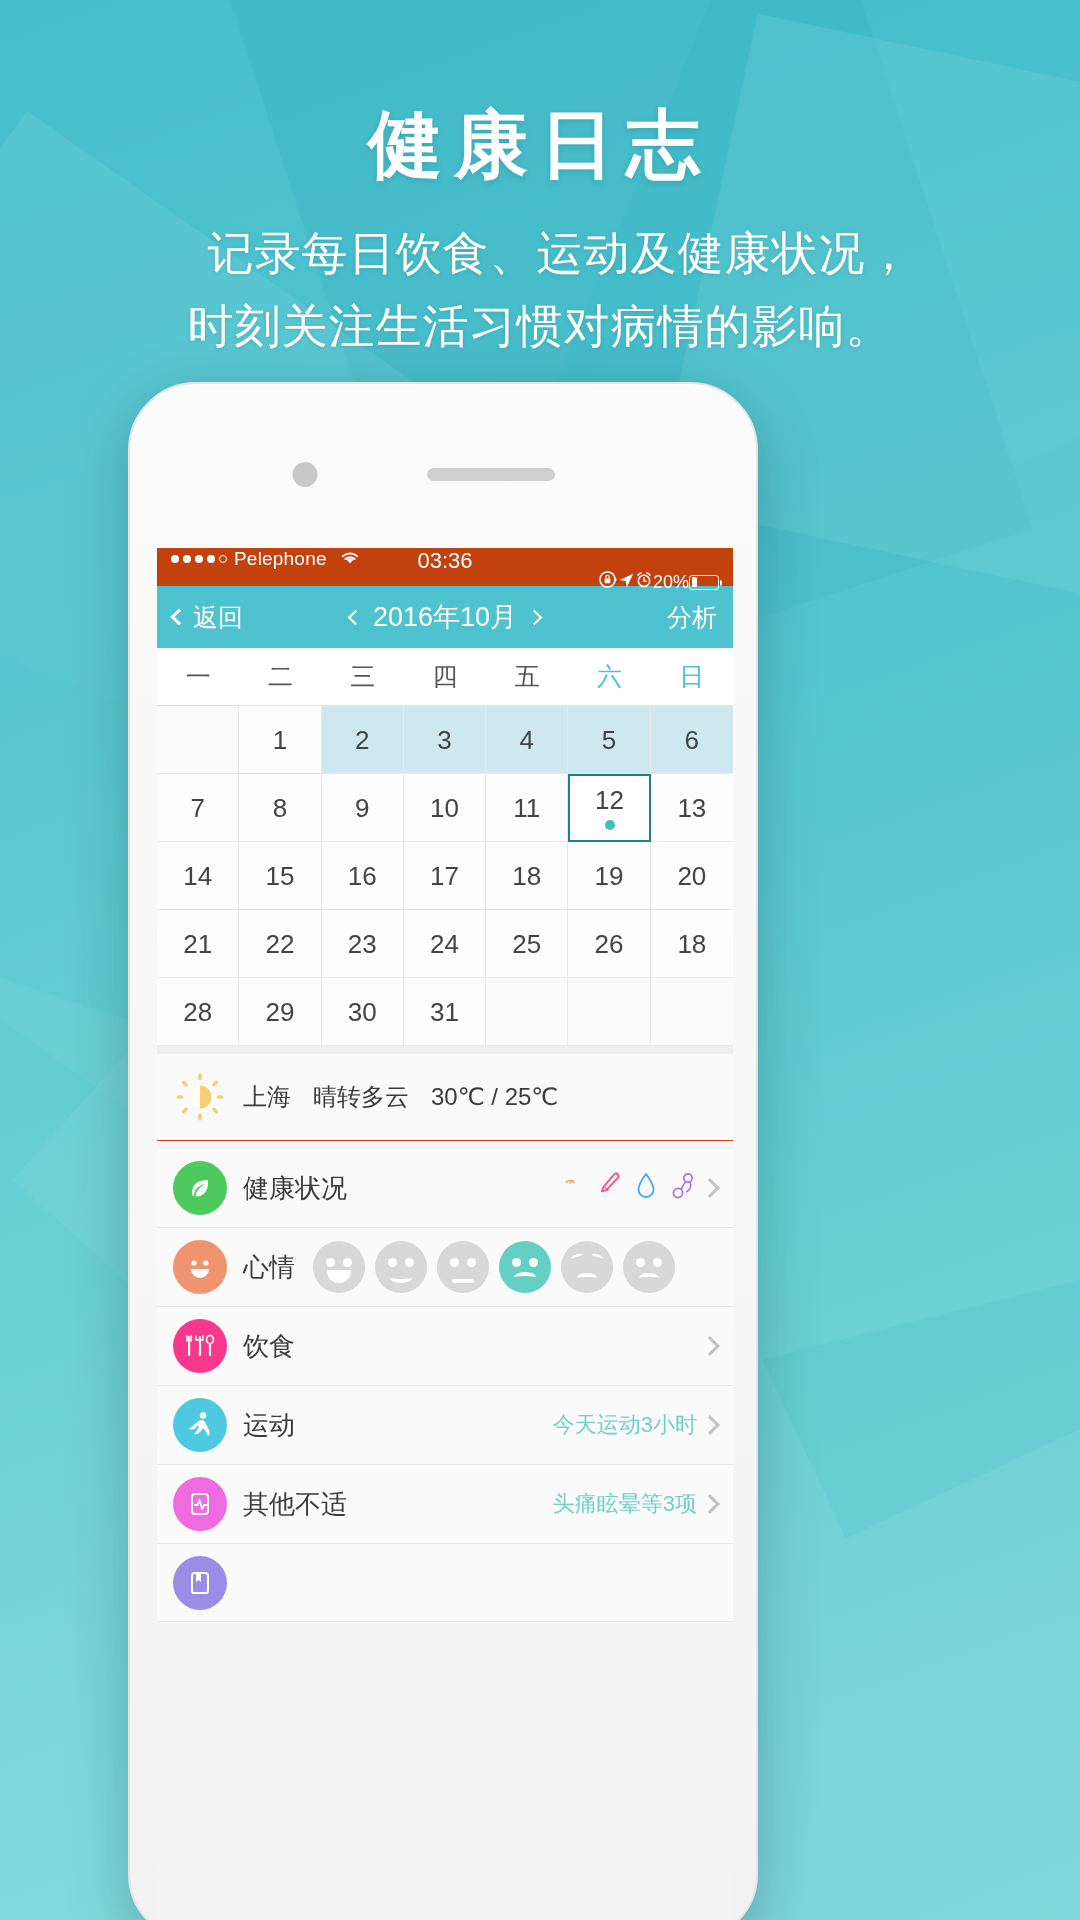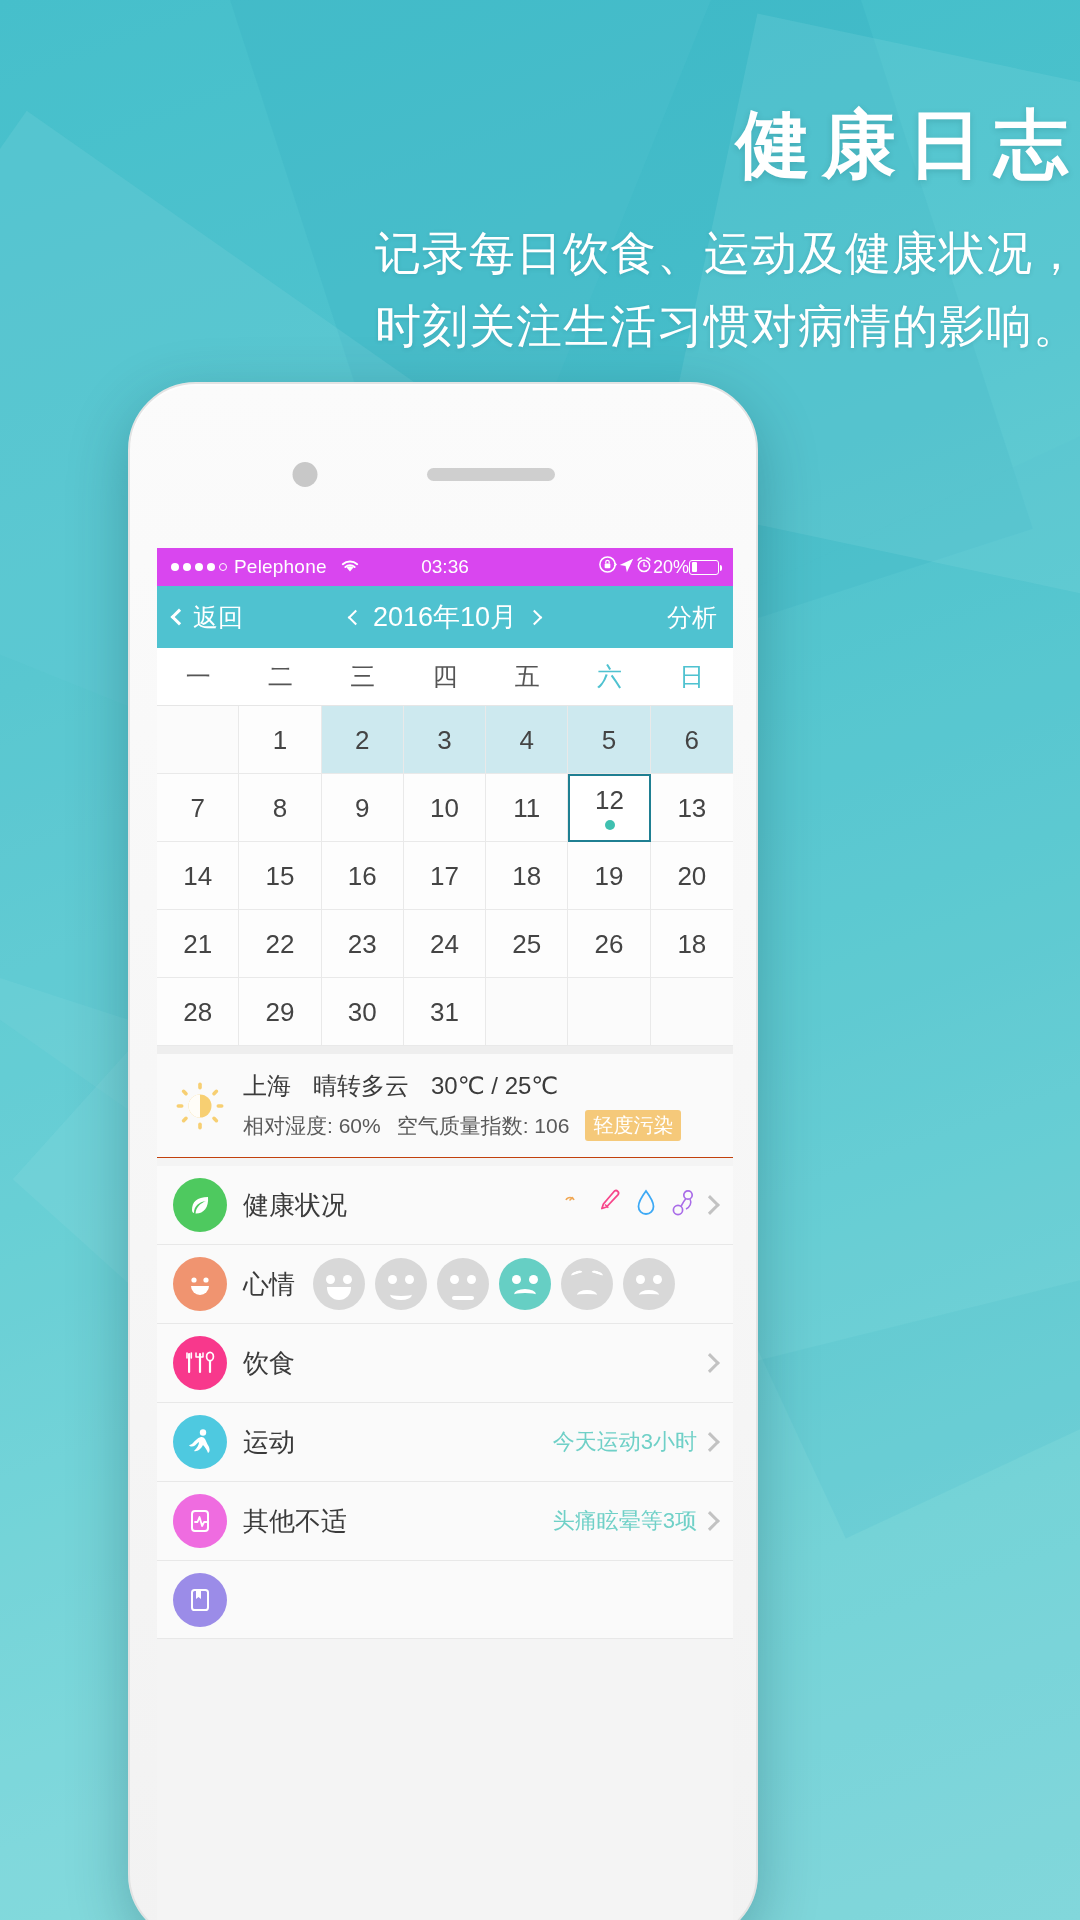--- a/index.html
+++ b/index.html
@@ -21,21 +21,21 @@
   .f1 { top:-200px; left:-180px; width:760px; height:900px; background:#63ccd6; transform: rotate(22deg); }
   .f2 { top:-120px; left:330px; width:600px; height:760px; background:#2fa9bb; transform: rotate(-18deg); opacity:.18;}
   .f3 { top:260px; left:-260px; width:760px; height:760px; background:#7ad5dd; transform: rotate(35deg); opacity:.25;}
   .f4 { top:520px; left:620px; width:760px; height:900px; background:#4fc0cc; transform: rotate(-25deg); opacity:.22;}
   .f5 { top:1050px; left:-300px; width:900px; height:900px; background:#86dade; transform: rotate(18deg); opacity:.22;}
   .f6 { top:1320px; left:520px; width:900px; height:800px; background:#46bcc8; transform: rotate(-14deg); opacity:.18;}
   .f7 { top:900px; left:120px; width:520px; height:520px; background:#9ce3e4; transform: rotate(42deg); opacity:.16;}
   .f8 { top:60px; left:700px; width:500px; height:500px; background:#8fdee1; transform: rotate(12deg); opacity:.18;}
 
   
-  #headline { position:absolute; top:0; left:0; width:1080px; text-align:right; color:#fff; }
+  #headline { position:absolute; top:0; left:0; width:1080px; text-align:center; color:#fff; }
   #title {
     font-size: 74px; font-weight: 700; letter-spacing: 12px;
     margin-top: 108px; line-height: 1;
     text-shadow: 0 2px 6px rgba(0,70,80,.18);
   }
   .sub {
     font-size: 46px; font-weight: 400; line-height: 1.28;
     letter-spacing: 1px; margin-top: 14px;
     text-shadow: 0 1px 4px rgba(0,70,80,.15);
   }
@@ -57,31 +57,31 @@
     position:absolute; top:78px; left:50%; transform: translateX(-50%) translateX(-138px);
     width:25px; height:25px; border-radius:50%; background:#c8c8c8;
   }
   #screen {
     position:absolute; left:27px; top:164px; width:576px; height:1396px;
     background:#f4f4f4; overflow:hidden;
   }
 
   
   #statusbar {
-    height:38px; background:#d946ef; display:flex; align-items:center;
-    padding:0 14px; color:#fff; font-size:19px; position:relative;
+    height:38px; background:#c2410c; display:flex; 
+    padding:0 14px; color:#fff; font-size:19px; position:relative;flex-direction:column;
   }
   .sb-left { display:flex; align-items:center; gap:7px; }
   .dots { display:flex; align-items:center; gap:4px; }
   .dot { width:8px; height:8px; border-radius:50%; background:#fff; }
   .dot.hollow { background:transparent; border:1.5px solid #fff; width:8px; height:8px; }
   .carrier { font-size:19px; letter-spacing:.2px; }
   .wifi { margin-left:5px; display:inline-block; }
   .sb-time {
-    position:absolute; left:0; right:0; text-align:center; font-size:19px; pointer-events:none;
+    position:absolute; left:0; right:0; text-align:center; font-size:22px; pointer-events:none;
   }
   .sb-right { margin-left:auto; display:flex; align-items:center; z-index:2; }
   .batt-pct { font-size:18px; }
   .batt {
     width:30px; height:15px; border:1.6px solid #fff; border-radius:3px;
     position:relative; display:flex; align-items:center; padding:1.5px;
   }
   .batt:after {
     content:""; position:absolute; right:-4px; top:4px; width:2.5px; height:6px;
     background:#fff; border-radius:0 2px 2px 0;
@@ -397,25 +397,20 @@
           </g>
           <path d="M25 13.5 a11.5 11.5 0 0 0 0 23 Z" fill="#fff" opacity="0.95"></path>
         </svg>
       </div>
       <div>
         <div class="w-line1">
           <span>上海</span>
           <span>晴转多云</span>
           <span>30℃ / 25℃</span>
         </div>
-        <div class="w-line2">
-          <span>相对湿度: 60%</span>
-          <span>空气质量指数: 106</span>
-          <span class="aqi-badge">轻度污染</span>
-        </div>
       </div>
     </div>
 
     <div id="list">
         <div class="row">
           <div class="row-icon" style="background: rgb(78, 201, 95);">
             <svg width="30" height="30" viewBox="0 0 30 30">
               <path d="M23 7 C12 7 7 12 7 20 C7 22 8 23 9 23 C9 16 14 12 21 11 C16 13 11 17 10.5 23.5 C18 24 24 18 23 7 Z" fill="#fff"></path>
             </svg>
           </div>

